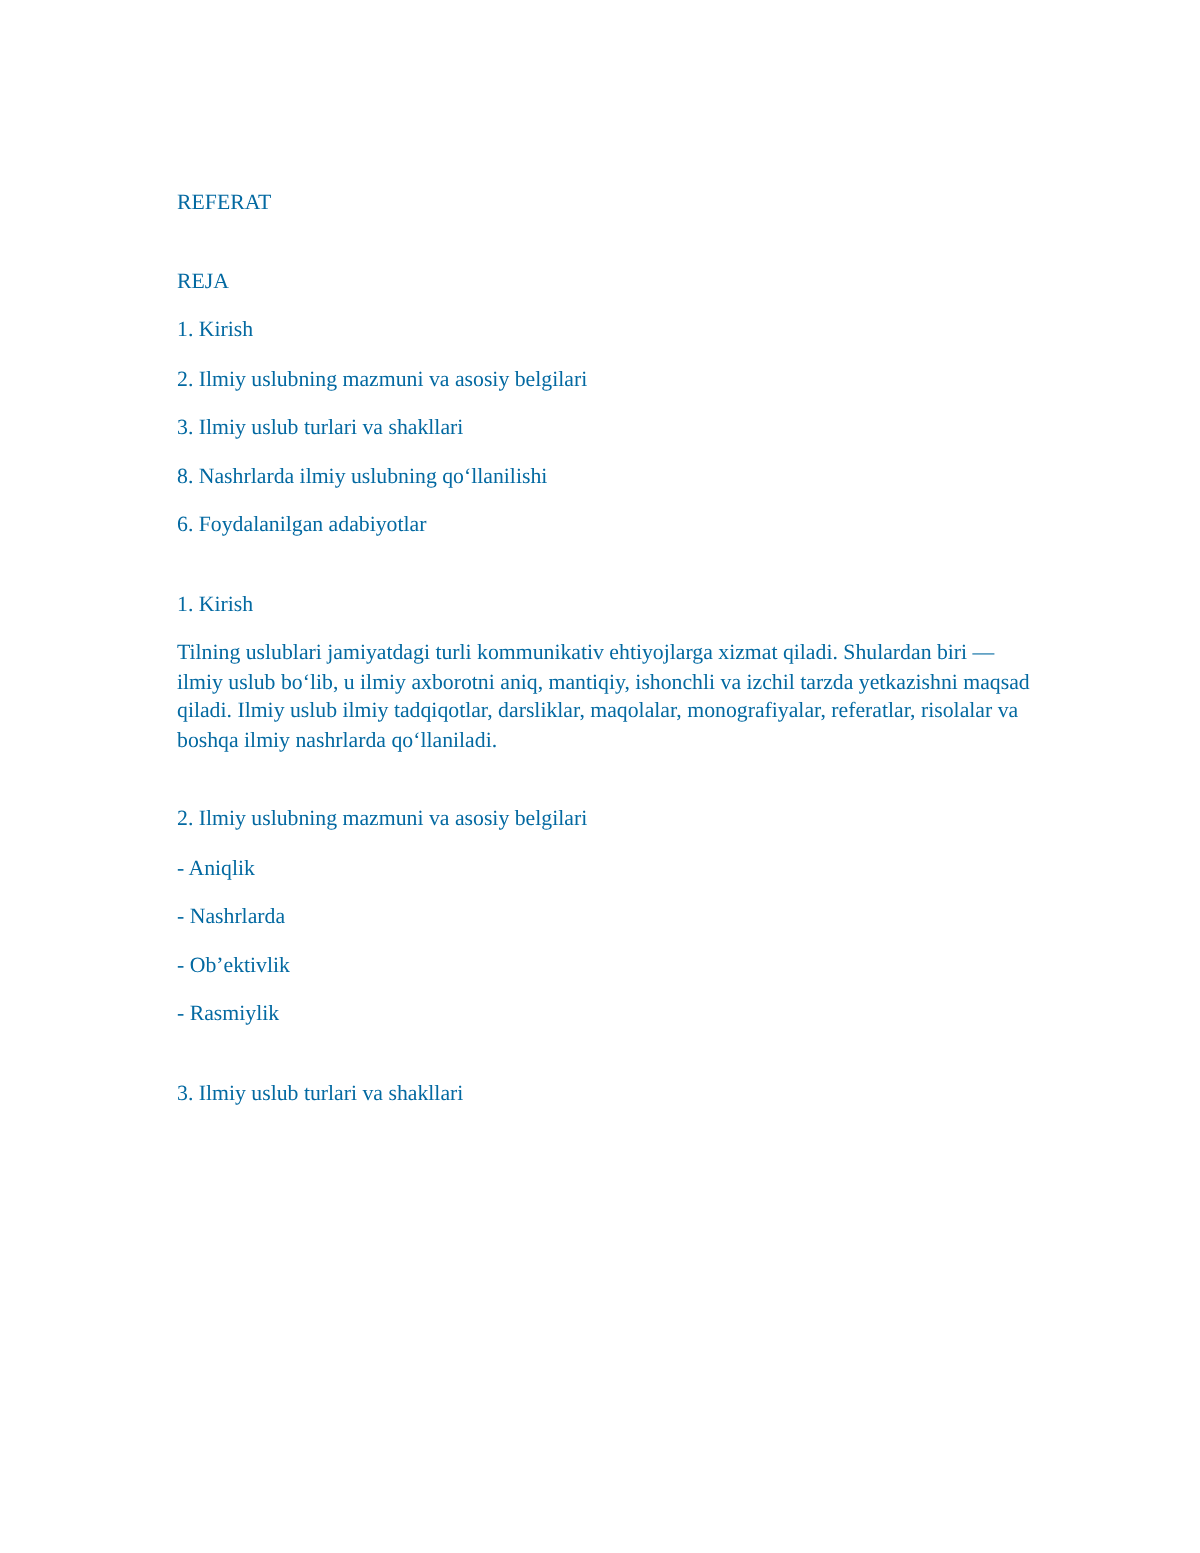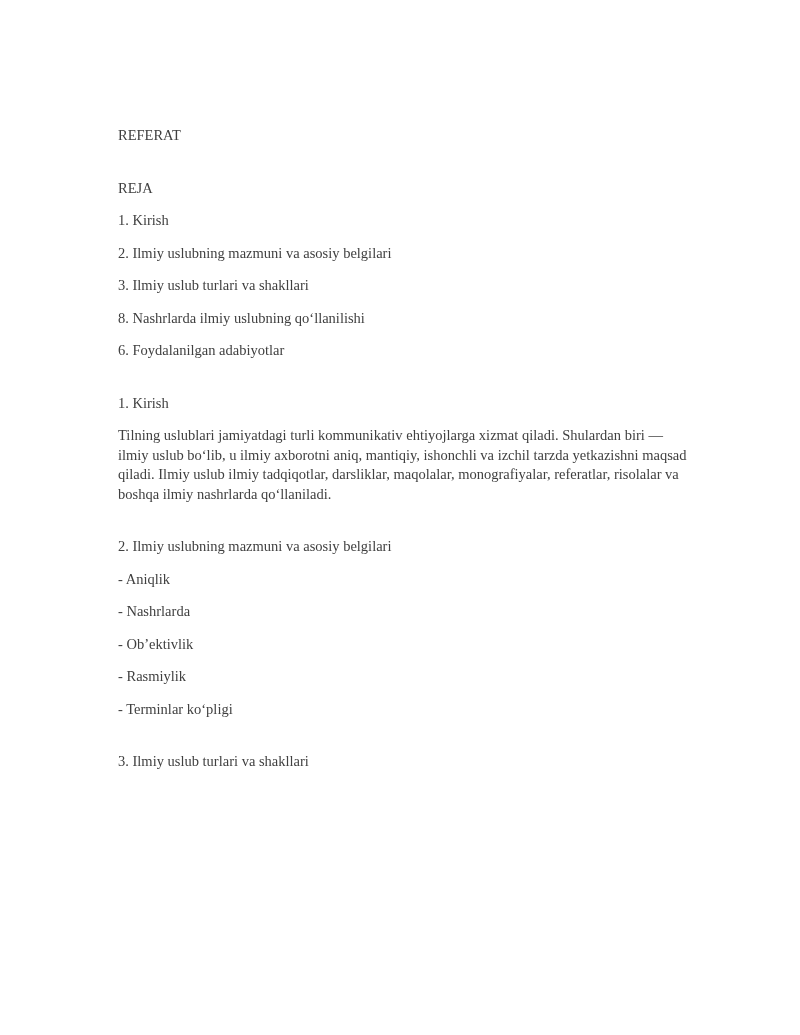--- a/index.html
+++ b/index.html
@@ -11,21 +11,21 @@
     position: relative;
     width: 800px;
     height: 1035px;
     box-sizing: border-box;
     background: #ffffff;
     padding: 126px 110px 0 118px;
     overflow: hidden;
     font-family: "Liberation Serif", "DejaVu Serif", serif;
     font-size: 14.5px;
     line-height: 19.5px;
-    color: #404040;
+    color: #0369a1;
   }
   .page p {
     margin: 0 0 13px 0;
     padding: 0;
   }
   .section-gap {
     margin-top: 33px !important;
   }
 </style>
 </head>
@@ -43,17 +43,16 @@
   <p>6. Foydalanilgan adabiyotlar</p>
 
   <p class="section-gap">1. Kirish</p>
   <p>Tilning uslublari jamiyatdagi turli kommunikativ ehtiyojlarga xizmat qiladi. Shulardan biri — ilmiy uslub boʻlib, u ilmiy axborotni aniq, mantiqiy, ishonchli va izchil tarzda yetkazishni maqsad qiladi. Ilmiy uslub ilmiy tadqiqotlar, darsliklar, maqolalar, monografiyalar, referatlar, risolalar va boshqa ilmiy nashrlarda qoʻllaniladi.</p>
 
   <p class="section-gap">2. Ilmiy uslubning mazmuni va asosiy belgilari</p>
   <p>- Aniqlik</p>
   <p>- Nashrlarda</p>
   <p>- Ob’ektivlik</p>
   <p>- Rasmiylik</p>
-  <p>- Terminlar koʻpligi</p>
 
   <p class="section-gap">3. Ilmiy uslub turlari va shakllari</p>
 
 </div>
 
 </body></html>

